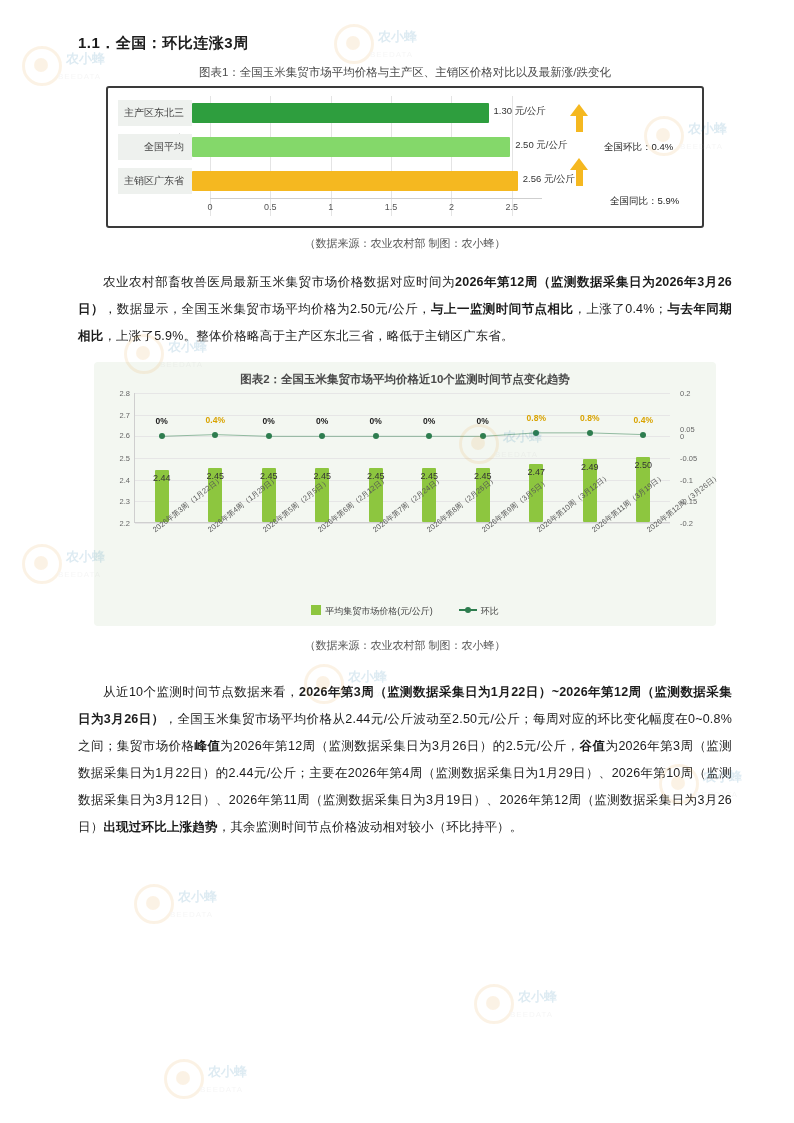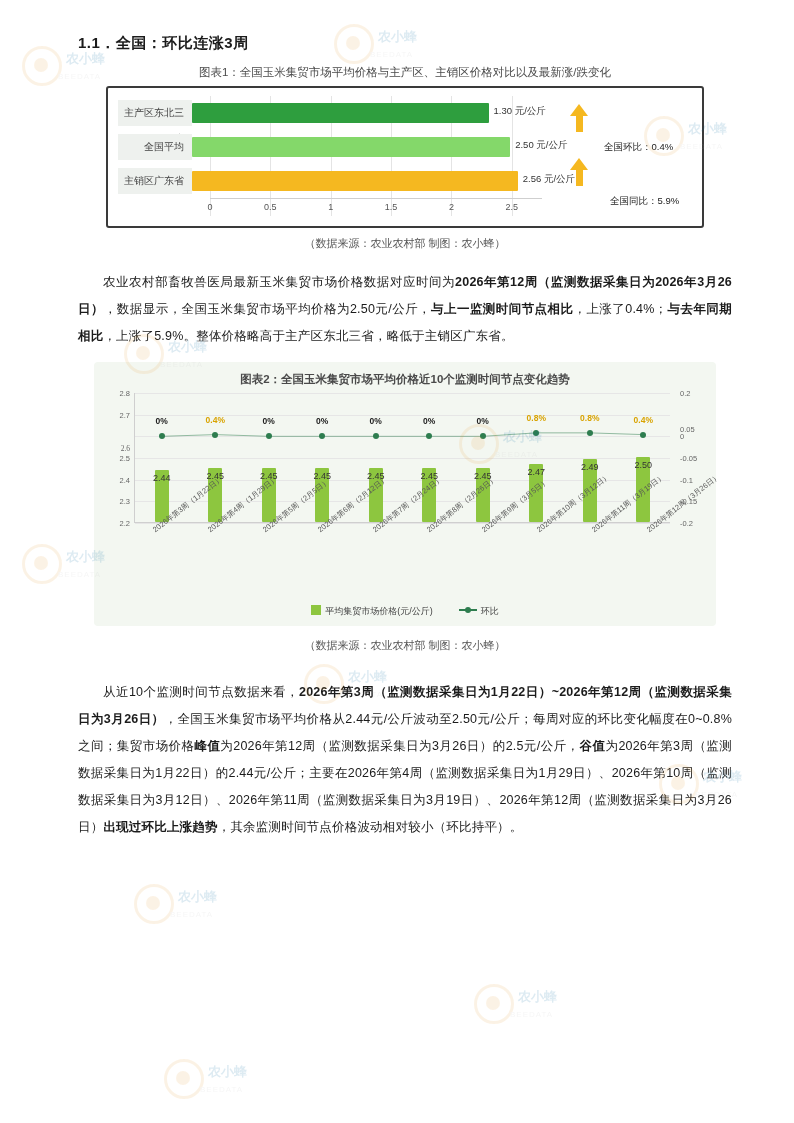--- a/index.html
+++ b/index.html
@@ -364,21 +364,21 @@
   <div class="fig-source">（数据来源：农业农村部  制图：农小蜂）</div>
 
   <p class="body" id="para1"><span>农业农村部畜牧兽医局最新玉米集贸市场价格数据对应时间为</span><b>2026年第12周（监测数据采集日为2026年3月26日）</b><span>，数据显示，全国玉米集贸市场平均价格为2.50元/公斤，</span><b>与上一监测时间节点相比</b><span>，上涨了0.4%；</span><b>与去年同期相比</b><span>，上涨了5.9%。整体价格略高于主产区东北三省，略低于主销区广东省。</span></p>
 
   <div class="chart2-box">
     <div class="c2-title">图表2：全国玉米集贸市场平均价格近10个监测时间节点变化趋势</div>
     <div class="c2-plotwrap">
       <div class="c2-yleft" id="c2-yleft">
           <span style="top: 0px;">2.8</span>
           <span style="top: 21.6667px;">2.7</span>
-          <span style="top: 55px; font-family: Liberation Serif, serif;">2.6</span>
+          <span style="top: 42px;">2.6</span>
           <span style="top: 65px;">2.5</span>
           <span style="top: 86.6667px;">2.4</span>
           <span style="top: 108.333px;">2.3</span>
           <span style="top: 130px;">2.2</span>
         </div>
       <div class="c2-yright" id="c2-yright">
           <span style="top: 0px;">0.2</span>
           <span style="top: 36px;">0.05</span>
           <span style="top: 43.3333px;">0</span>
           <span style="top: 65px;">-0.05</span>

